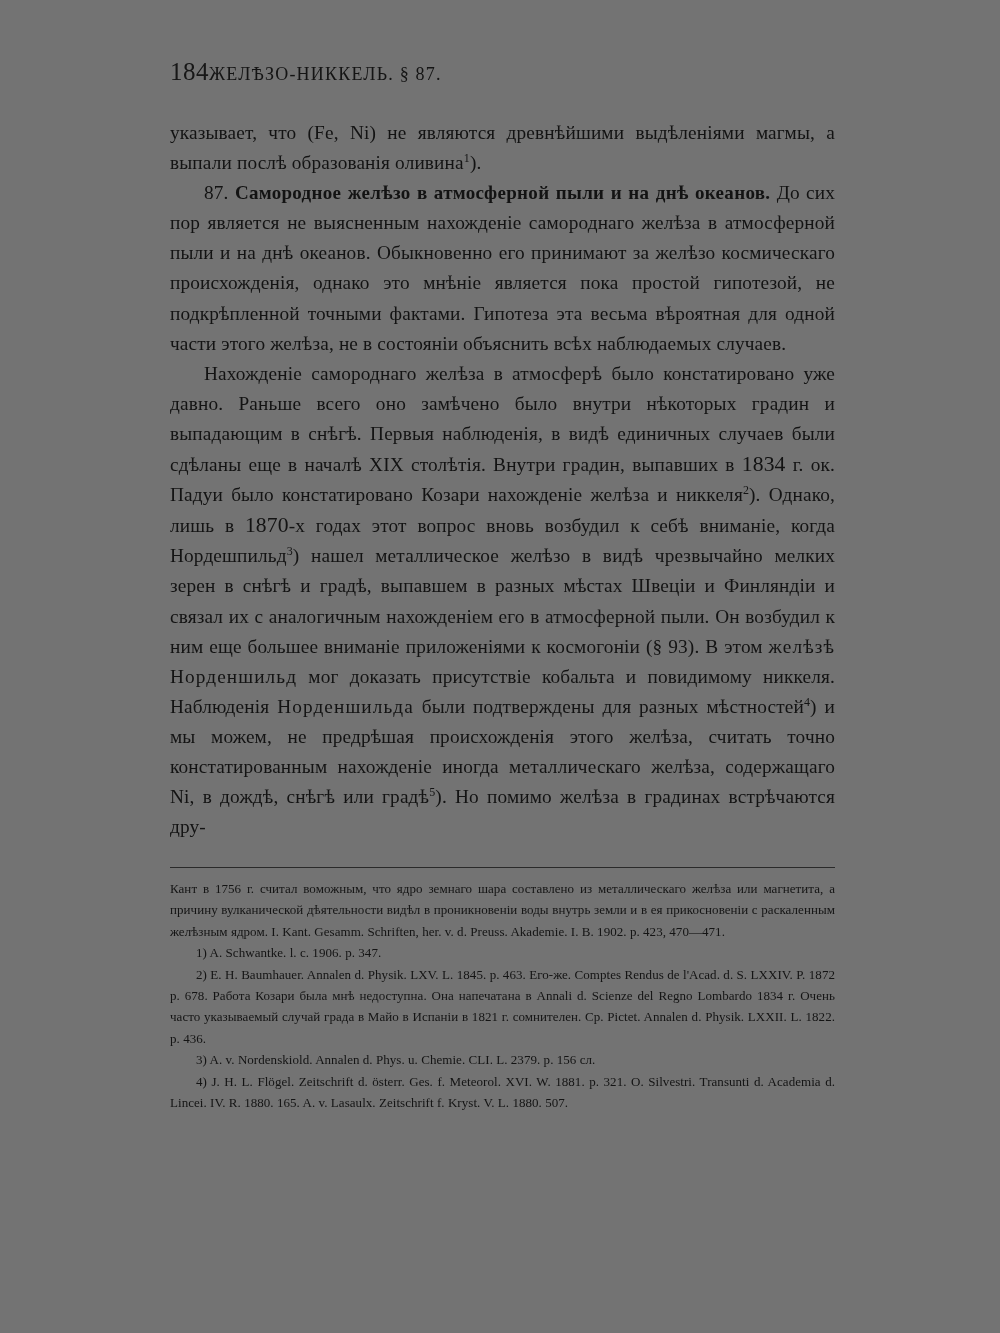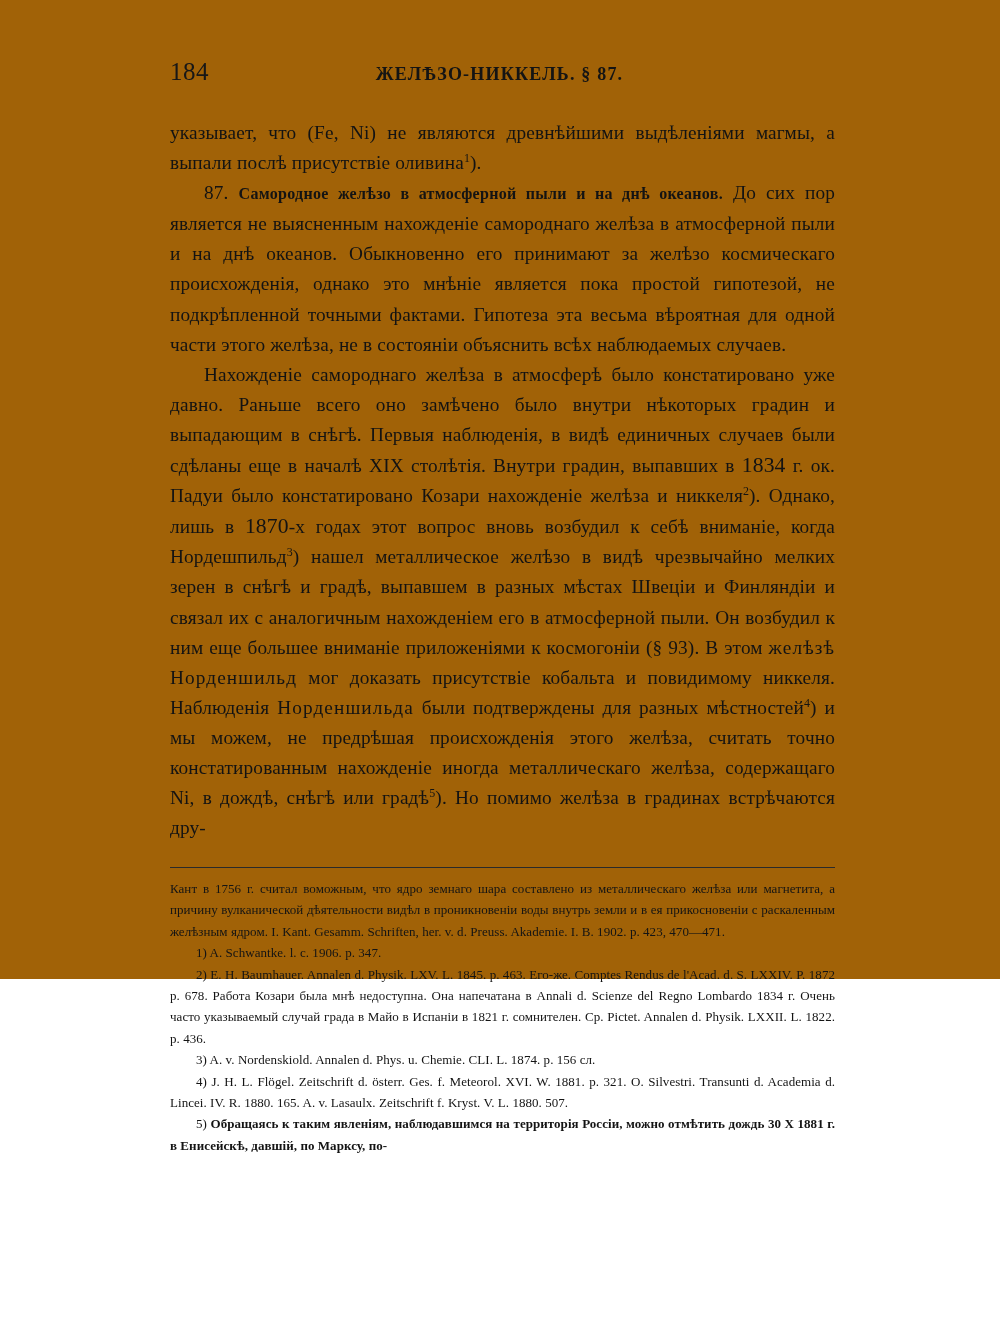--- a/index.html
+++ b/index.html
@@ -12,41 +12,40 @@
     height: 1333px;
     font-family: "Liberation Serif", serif;
     color: #1a1a1a;
     position: relative;
     overflow: hidden;
   }
   .page {
     position: absolute;
     left: 0; top: 0;
     width: 1000px;
-    height: 979px;
-    background: #a16207;
+    height: 1333px;
+    background: #737373;
   }
   .header {
     position: absolute;
     left: 170px;
     top: 58px;
     width: 660px;
     display: flex;
     align-items: baseline;
   }
   .folio {
     font-size: 25px;
     letter-spacing: 0.5px;
     color: #171717;
   }
   .running-title {
     flex: 1;
-    text-align: center;
     font-size: 18px;
-    font-weight: bold;
+    font-weight: normal;
     letter-spacing: 1.2px;
     color: #141414;
     padding-right: 40px;
   }
   .body-text {
     position: absolute;
     left: 170px;
     top: 118px;
     width: 665px;
     font-size: 19.3px;
@@ -56,21 +55,21 @@
     letter-spacing: 0.15px;
   }
   .body-text p {
     margin: 0;
   }
   .body-text p.indent {
     text-indent: 34px;
   }
   .sec-head {
     font-weight: bold;
-    font-size: 16px;
+    font-size: 19px;
     letter-spacing: 0.3px;
   }
   .sec-num {
     font-weight: normal;
   }
   sup {
     font-size: 0.62em;
     vertical-align: super;
     line-height: 0;
   }
@@ -114,32 +113,31 @@
 
 <div class="page">
 
   <div class="header">
     <span class="folio">184</span>
     <span class="running-title">ЖЕЛѢЗО-НИККЕЛЬ. § 87.</span>
   </div>
 
   <div class="body-text">
 
-    <p><span>указывает, что (Fe, Ni) не являются древнѣйшими выдѣленіями магмы, а выпали послѣ присутствіе оливина</span><sup>1</sup><span>).</span></p>
+    <p><span>указывает, что (Fe, Ni) не являются древнѣйшими выдѣленіями магмы, а выпали послѣ образованія оливина</span><sup>1</sup><span>).</span></p>
 
     <p class="indent"><span class="sec-num">87.</span> <span class="sec-head">Самородное желѣзо в атмосферной пыли и на днѣ океанов.</span> <span>До сих пор является не выясненным нахожденіе самороднаго желѣза в атмосферной пыли и на днѣ океанов. Обыкновенно его принимают за желѣзо космическаго происхожденія, однако это мнѣніе является пока простой гипотезой, не подкрѣпленной точными фактами. Гипотеза эта весьма вѣроятная для одной части этого желѣза, не в состояніи объяснить всѣх наблюдаемых случаев.</span></p>
 
     <p class="indent"><span>Нахожденіе самороднаго желѣза в атмосферѣ было констатировано уже давно. Раньше всего оно замѣчено было внутри нѣкоторых градин и выпадающим в снѣгѣ. Первыя наблюденія, в видѣ единичных случаев были сдѣланы еще в началѣ XIX столѣтія. Внутри градин, выпавших в </span><span class="bignum">1834</span><span> г. ок. Падуи было констатировано Козари нахожденіе желѣза и никкеля</span><sup>2</sup><span>). Однако, лишь в </span><span class="bignum">1870</span><span>-х годах этот вопрос вновь возбудил к себѣ вниманіе, когда Нордешпильд</span><sup>3</sup><span>) нашел металлическое желѣзо в видѣ чрезвычайно мелких зерен в снѣгѣ и градѣ, выпавшем в разных мѣстах Швеціи и Финляндіи и связал их с аналогичным нахожденіем его в атмосферной пыли. Он возбудил к ним еще большее вниманіе приложеніями к космогоніи (§ 93). В этом </span><span class="sp">желѣзѣ Норденшильд</span><span> мог доказать присутствіе кобальта и повидимому никкеля. Наблюденія </span><span class="sp">Норденшильда</span><span> были подтверждены для разных мѣстностей</span><sup>4</sup><span>) и мы можем, не предрѣшая происхожденія этого желѣза, считать точно констатированным нахожденіе иногда металлическаго желѣза, содержащаго Ni, в дождѣ, снѣгѣ или градѣ</span><sup>5</sup><span>). Но помимо желѣза в градинах встрѣчаются дру-</span></p>
 
   </div>
 
   <div class="rule"></div>
 
   <div class="notes">
     <p>Кант в 1756 г. считал воможным, что ядро земнаго шара составлено из металлическаго желѣза или магнетита, а причину вулканической дѣятельности видѣл в проникновеніи воды внутрь земли и в ея прикосновеніи с раскаленным желѣзным ядром. I. Kant. Gesamm. Schriften, her. v. d. Preuss. Akademie. I. B. 1902. p. 423, 470—471.</p>
     <p class="ind"><span>1)</span> <span>A. Schwantke. l. c. 1906. p. 347.</span></p>
     <p class="ind"><span>2)</span> <span>E. H. Baumhauer. Annalen d. Physik. LXV. L. 1845. p. 463. Его-же. Comptes Rendus de l'Acad. d. S. LXXIV. P. 1872 p. 678. Работа Козари была мнѣ недоступна. Она напечатана в Annali d. Scienze del Regno Lombardo 1834 г. Очень часто указываемый случай града в Майо в Испаніи в 1821 г. сомнителен. Ср. Pictet. Annalen d. Physik. LXXII. L. 1822. p. 436.</span></p>
-    <p class="ind"><span>3)</span> <span>A. v. Nordenskiold. Annalen d. Phys. u. Chemie. CLI. L. 1874. p. 156 сл.</span></p>
+    <p class="ind"><span>3)</span> <span>A. v. Nordenskiold. Annalen d. Phys. u. Chemie. CLI. L. 2379. p. 156 сл.</span></p>
     <p class="ind"><span>4)</span> <span>J. H. L. Flögel. Zeitschrift d. österr. Ges. f. Meteorol. XVI. W. 1881. p. 321. O. Silvestri. Transunti d. Academia d. Lincei. IV. R. 1880. 165. A. v. Lasaulx. Zeitschrift f. Kryst. V. L. 1880. 507.</span></p>
-    <p class="ind"><span>5)</span> <span class="bold">Обращаясь к таким явленіям, наблюдавшимся на территорія Россіи, можно отмѣтить дождь 30 X 1881 г. в Енисейскѣ, давшій, по Марксу, по-</span></p>
   </div>
 
 </div>
 
 </body></html>

